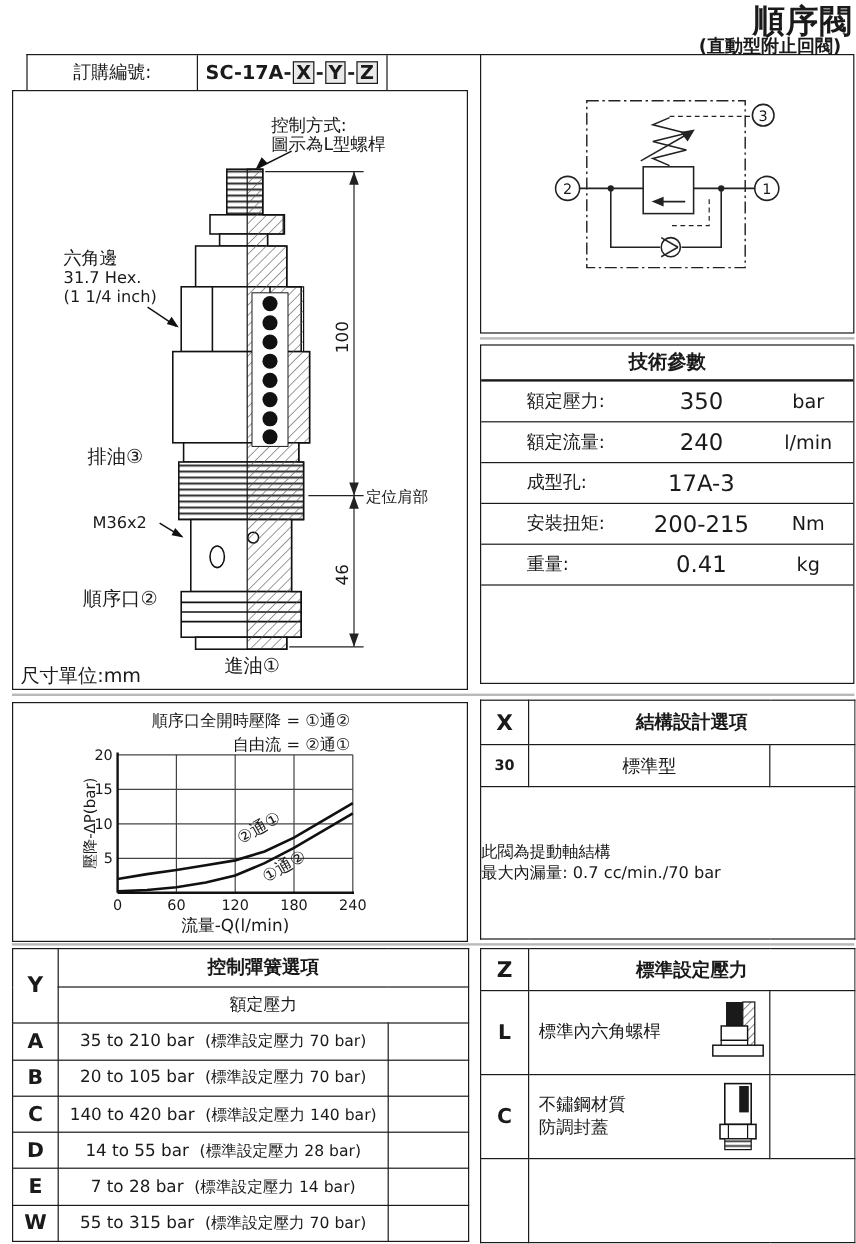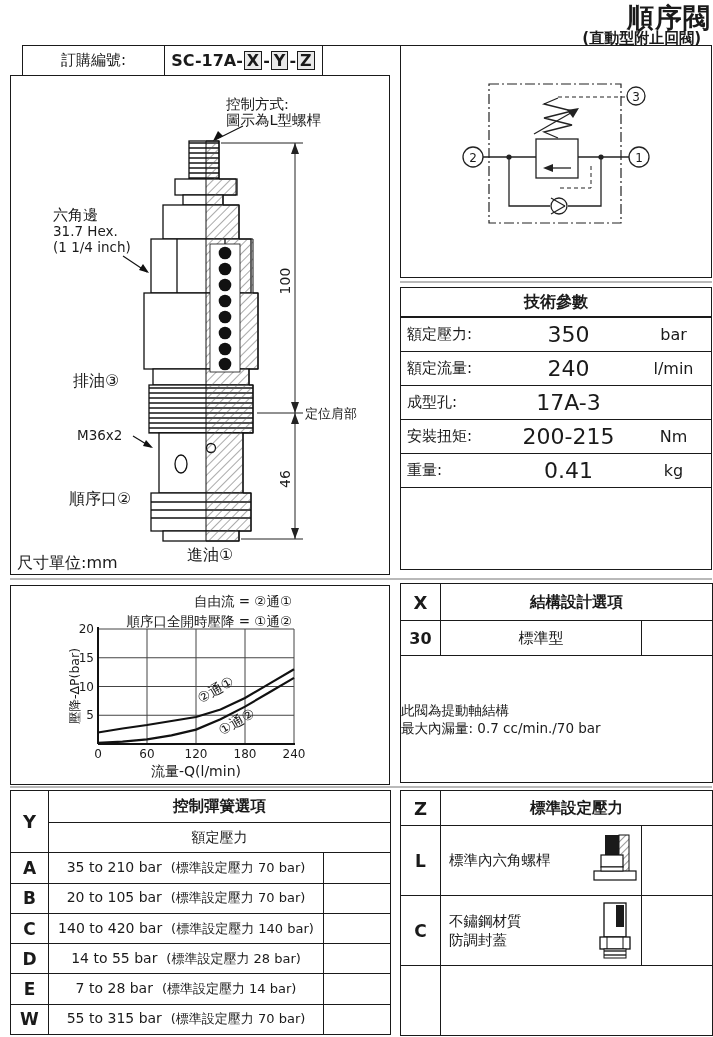--- a/index.html
+++ b/index.html
@@ -22,22 +22,22 @@
   
   .panel{border:1.5px solid #1a1a1a;box-sizing:border-box;background:#fff;}
   #drawing-panel{left:10px;top:75px;width:380px;height:500px;}
   #chart-panel{left:10px;top:585px;width:380px;height:200px;}
   #symbol-panel{left:400px;top:45px;width:312px;height:233px;}
   #tech-panel{left:400px;top:287px;width:312px;height:283px;}
   .sep{position:absolute;background:#b9b9b9;height:2px;}
   
   .tech-title{height:28px;line-height:28px;text-align:center;font-weight:bold;font-size:16px;border-bottom:2px solid #1a1a1a;}
   .tech-row{height:33px;display:flex;align-items:center;border-bottom:1.2px solid #1a1a1a;}
-  .t-label{width:100px;padding-left:6px;font-size:15px;box-sizing:border-box;}
-  .t-value{flex:1;text-align:center;font-size:22px;}
+  .t-label{width:100px;padding-left:6px;font-size:15px;box-sizing:border-box;margin-left:32px;}
+  .t-value{flex:1;text-align:center;font-size:19px;}
   .t-unit{width:75px;text-align:center;font-size:16px;}
   .tech-note{padding:3px 5px;font-size:13.2px;line-height:1.3;}
   
   table.opt{border-collapse:collapse;table-layout:fixed;position:absolute;background:#fff;}
   table.opt td,table.opt th{border:1.2px solid #1a1a1a;padding:0;vertical-align:middle;}
   table.opt{border:1.6px solid #1a1a1a;}
   #y-table{left:10px;top:790px;width:380px;height:245px;}
   #x-table{left:400px;top:583px;width:312px;height:200px;}
   #z-table{left:400px;top:790px;width:312px;height:245px;}
   .code-cell{text-align:center;font-weight:bold;font-size:17px;}
@@ -215,22 +215,22 @@
   </div>
   <div class="tech-row">
     <div class="t-label">重量:</div>
     <div class="t-value">0.41</div>
     <div class="t-unit">kg</div>
   </div>
 </div>
 
 <div class="abs panel" id="chart-panel">
   <div class="chart-head">
+    <div>順序口全開時壓降 = ①通②</div>
     <div>自由流 = ②通①</div>
-    <div>順序口全開時壓降 = ①通②</div>
   </div>
   <svg class="abs" style="left:0;top:28px;" width="377" height="170" viewBox="0 0 377 170">
 
     <g stroke="#444" stroke-width="1">
       <line x1="136" y1="15" x2="136" y2="130"></line>
       <line x1="185" y1="15" x2="185" y2="130"></line>
       <line x1="234" y1="15" x2="234" y2="130"></line>
       <line x1="283" y1="15" x2="283" y2="130"></line>
       <line x1="87" y1="15" x2="283" y2="15"></line>
       <line x1="87" y1="43.75" x2="283" y2="43.75"></line>
@@ -271,21 +271,21 @@
       <col style="width:40px">
       <col style="width:201px">
       <col style="width:71px">
     </colgroup>
   <tbody>
       <tr style="height:37px">
     <th class="code-cell" style="font-size:18px">X</th>
     <th class="tbl-title" colspan="2">結構設計選項</th>
   </tr>
   <tr style="height:35px">
-    <td class="code-cell" style="font-size:16px">30</td>
+    <td class="code-cell" style="font-size:12px">30</td>
     <td class="tbl-sub" style="font-size:15px">標準型</td>
     <td></td>
   </tr>
   <tr>
     <td class="x-note" colspan="3">
       <div>此閥為提動軸結構</div>
       <div>最大內漏量: 0.7 cc/min./70 bar</div>
     </td>
   </tr>
 </tbody>

